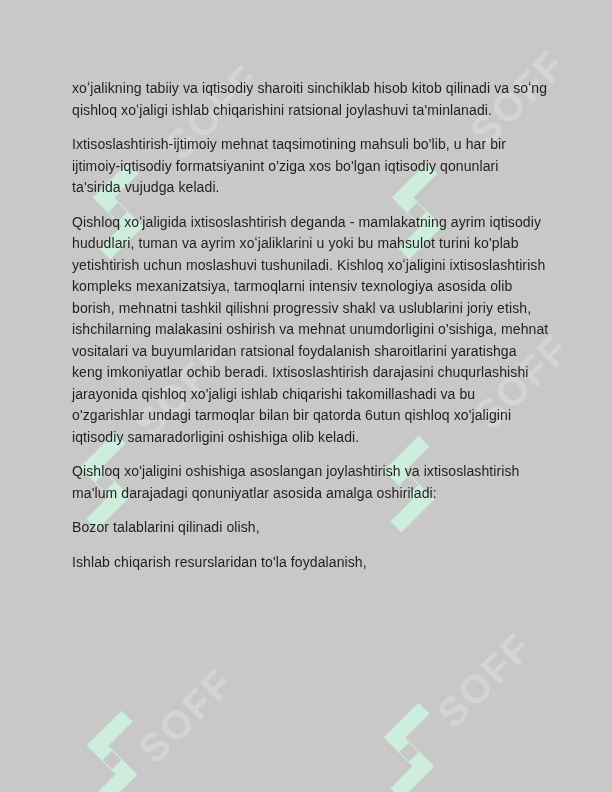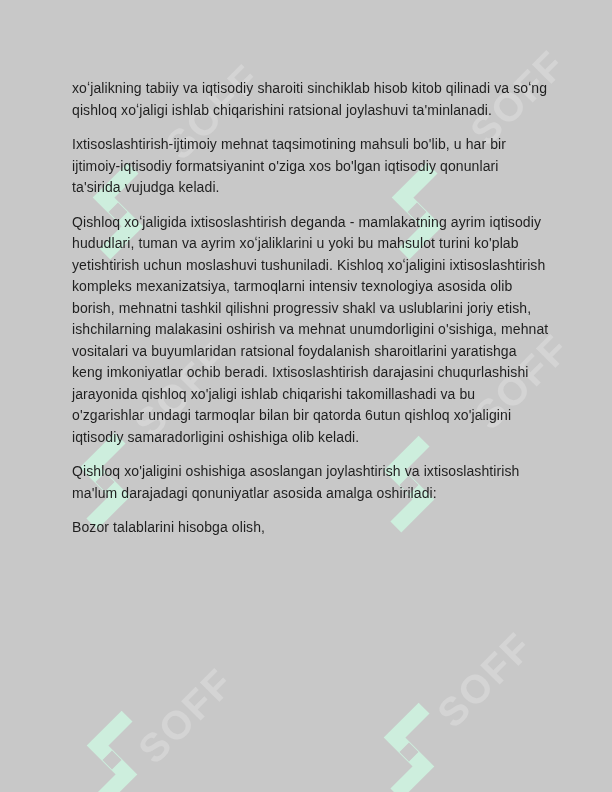--- a/index.html
+++ b/index.html
@@ -85,16 +85,17 @@
       <rect x="-7" y="-7" width="14" height="14" fill="#c8c8c8" transform="translate(28 52) rotate(45)"></rect>
     </svg>
 
   </div>
 
   <main class="content">
     <p>xoʻjalikning tabiiy va iqtisodiy sharoiti sinchiklab hisob kitob qilinadi va soʻng qishloq xoʻjaligi ishlab chiqarishini ratsional joylashuvi ta'minlanadi.</p>
     <p>Ixtisoslashtirish-ijtimoiy mehnat taqsimotining mahsuli bo'lib, u har bir ijtimoiy-iqtisodiy formatsiyanint o'ziga xos bo'lgan iqtisodiy qonunlari ta'sirida vujudga keladi.</p>
     <p>Qishloq xoʻjaligida ixtisoslashtirish deganda - mamlakatning ayrim iqtisodiy hududlari, tuman va ayrim xoʻjaliklarini u yoki bu mahsulot turini ko'plab yetishtirish uchun moslashuvi tushuniladi. Kishloq xoʻjaligini ixtisoslashtirish kompleks mexanizatsiya, tarmoqlarni intensiv texnologiya asosida olib borish, mehnatni tashkil qilishni progressiv shakl va uslublarini joriy etish, ishchilarning malakasini oshirish va mehnat unumdorligini o'sishiga, mehnat vositalari va buyumlaridan ratsional foydalanish sharoitlarini yaratishga keng imkoniyatlar ochib beradi. Ixtisoslashtirish darajasini chuqurlashishi jarayonida qishloq xo'jaligi ishlab chiqarishi takomillashadi va bu o'zgarishlar undagi tarmoqlar bilan bir qatorda 6utun qishloq xo'jaligini iqtisodiy samaradorligini oshishiga olib keladi.</p>
     <p>Qishloq xo'jaligini oshishiga asoslangan joylashtirish va ixtisoslashtirish ma'lum darajadagi qonuniyatlar asosida amalga oshiriladi:</p>
-    <p>Bozor talablarini hisobga olish,</p>
+    <p>Bozor talablarini qilinadi olish,</p>
+    <p>Ishlab chiqarish resurslaridan to'la foydalanish,</p>
   </main>
 
 </div>
 
 </body></html>

